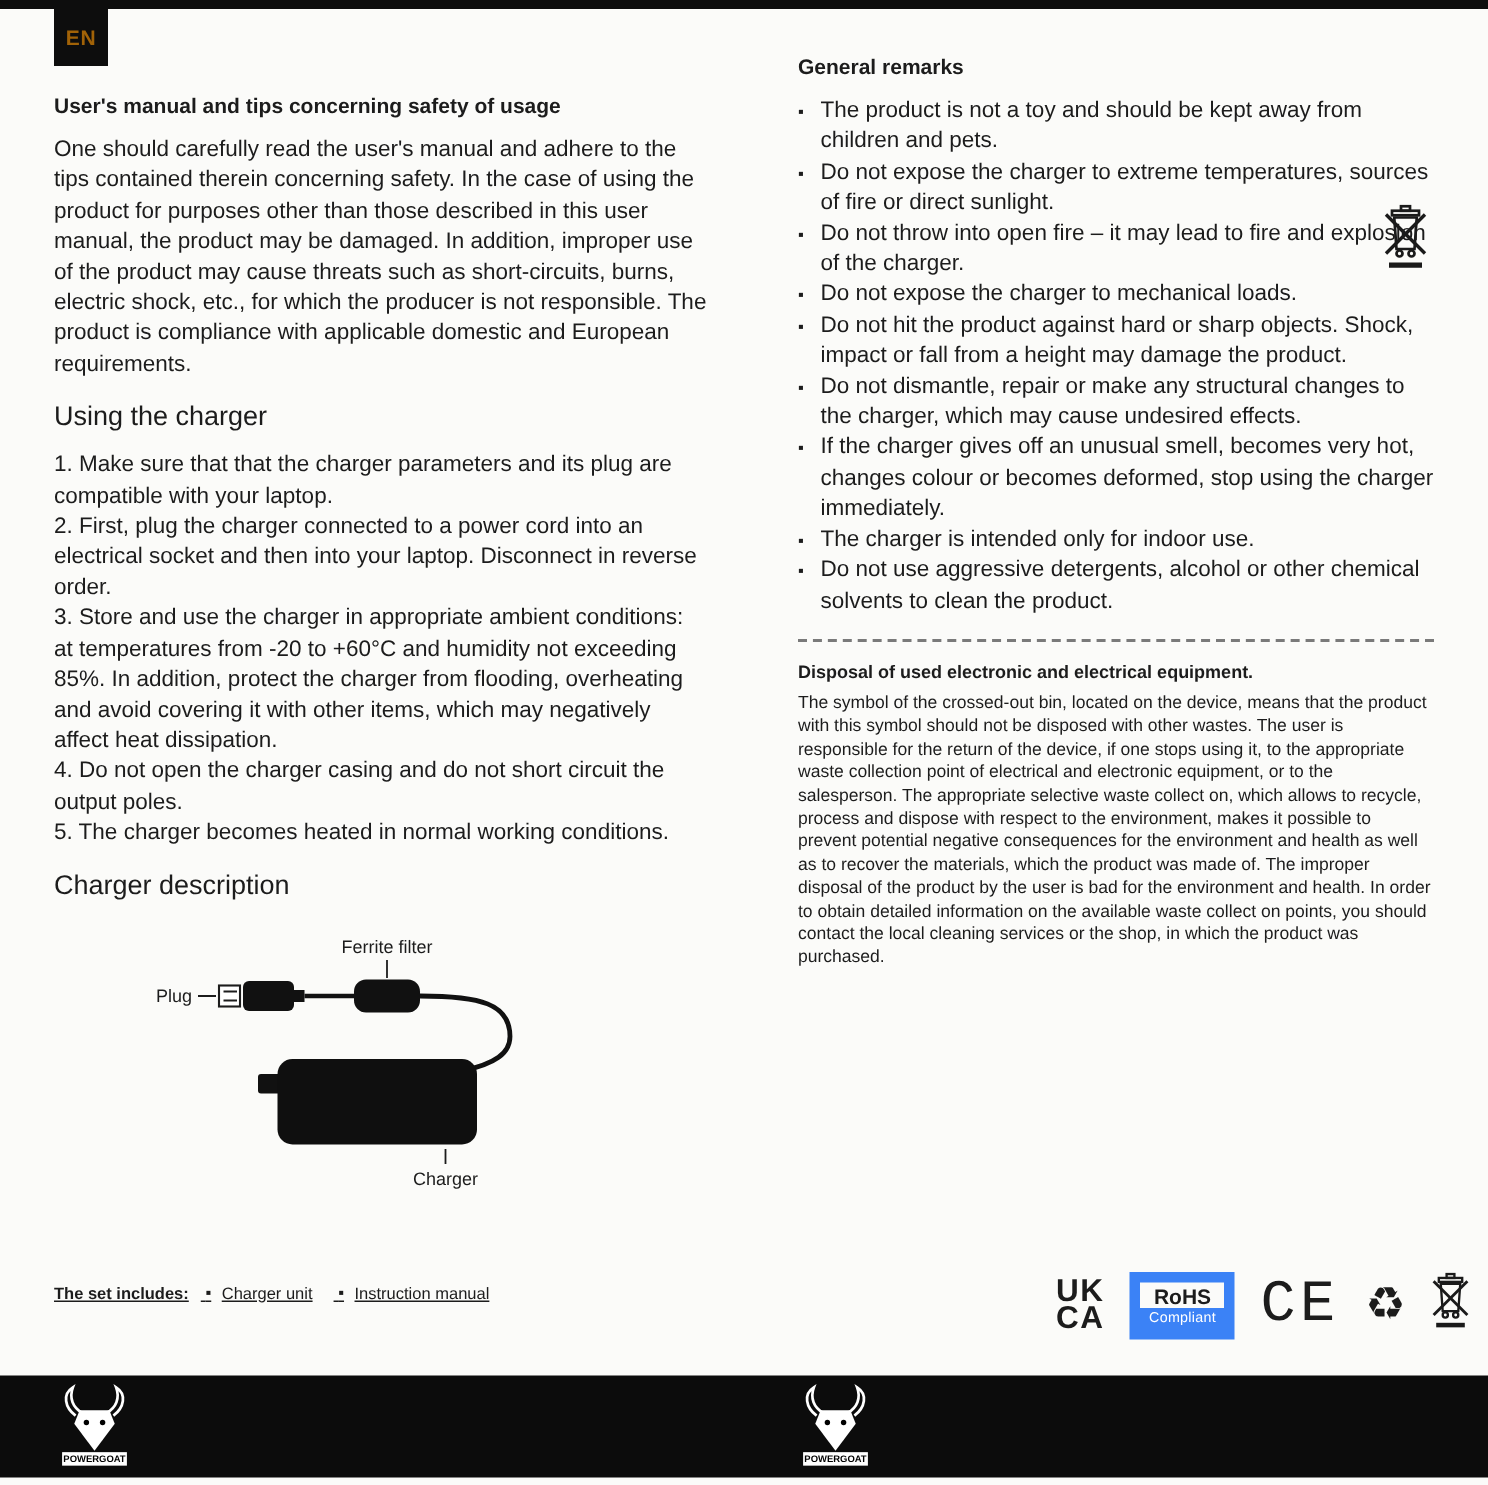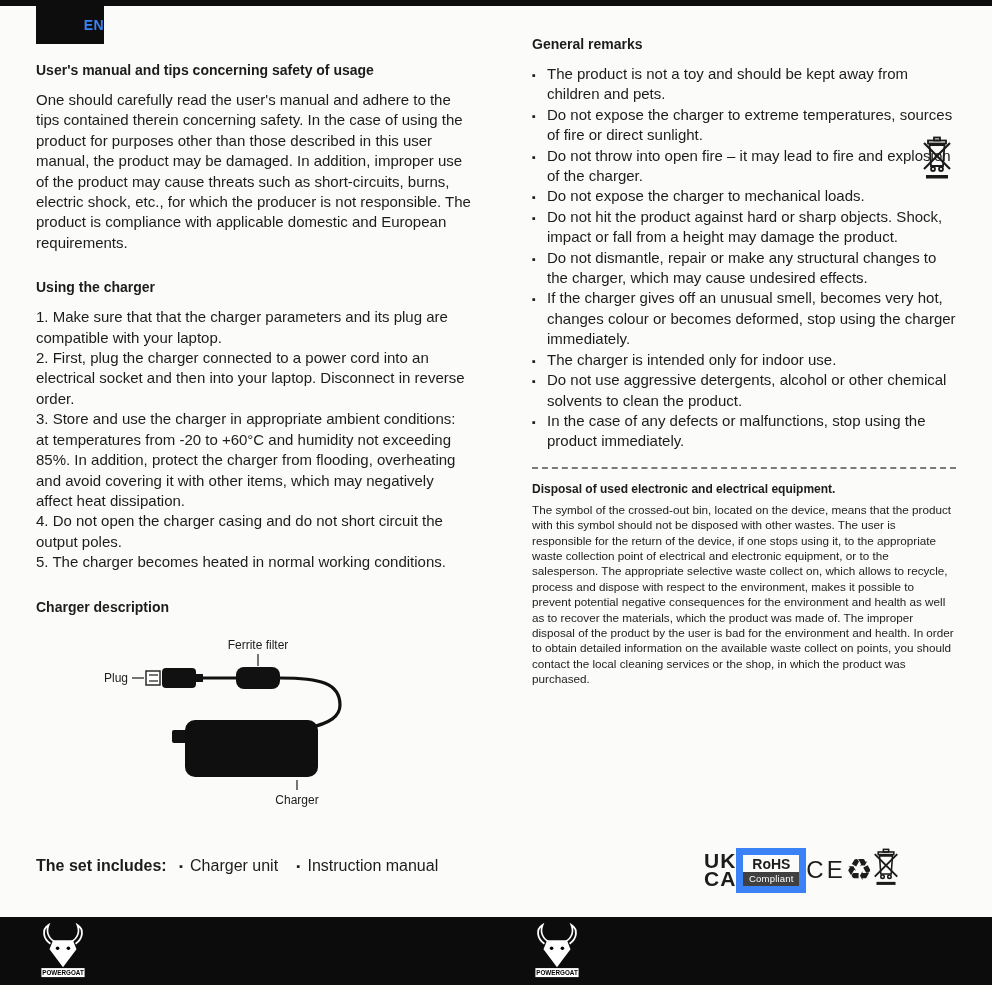--- a/index.html
+++ b/index.html
@@ -3,56 +3,56 @@
 <meta charset="utf-8">
 <style>
   html,body { margin:0; padding:0; }
   body {
     width:992px; height:990px; position:relative; overflow:hidden;
     background:#fbfbf9; color:#1c1c1c;
     font-family:"Liberation Sans", sans-serif;
   }
   .topbar { position:absolute; top:0; left:0; width:992px; height:6px; background:#0d0d0d; }
   .en-badge {
-    position:absolute; top:6px; left:36px; width:20px; height:38px;
-    background:#0d0d0d; color:#3b82f6; display:flex; align-items:center; justify-content:center;
-    font-weight:700; font-size:14px; letter-spacing:.5px;padding-left:48px;
+    position:absolute; top:6px; left:36px; width:36px; height:38px;
+    background:#0d0d0d; color:#a16207; display:flex; align-items:center; justify-content:center;
+    font-weight:700; font-size:14px; letter-spacing:.5px;
   }
 
   
   .left-col { position:absolute; left:36px; top:62px; width:436px; }
   .h1 { font-size:14px; font-weight:700; margin:0 0 12px 0; }
-  .h2 { font-size:14px; font-weight:700; margin:26px 0 12px 0; }
+  .h2 { font-size:18px; font-weight:400; margin:14px 0 12px 0; }
   .body-text { font-size:15px; line-height:20.4px; margin:0; }
   .steps p { font-size:15px; line-height:20.4px; margin:0; }
 
   .diagram-wrap { position:relative; width:440px; height:190px; margin-top:6px; }
   .diagram-wrap svg text { font-family:"Liberation Sans", sans-serif; font-size:12px; fill:#1c1c1c; }
 
-  .set-includes { position:absolute; left:36px; top:857px; font-size:16px; white-space:nowrap; }
+  .set-includes { position:absolute; left:36px; top:857px; font-size:11px; white-space:nowrap;text-decoration:underline; }
   .set-includes .lbl { font-weight:700; margin-right:8px; }
   .set-includes .itm { margin-right:14px; }
   .set-includes .itm::before { content:"▪"; font-size:11px; margin-right:7px; position:relative; top:-1px; }
 
   
   .right-col { position:absolute; left:532px; top:36px; width:424px; }
   .bullets { list-style:none; margin:10px 0 0 0; padding:0; }
   .bullets li { position:relative; padding-left:15px; font-size:15px; line-height:20.4px; }
   .bullets li::before { content:"▪"; position:absolute; left:0; top:1px; font-size:11px; }
   .dashes { border:none; border-top:2px dashed #7a7a7a; margin:15px 0 0 0; width:100%; }
   .disposal-h { font-size:12px; font-weight:700; margin:13px 0 6px 0; }
   .disposal-body { font-size:11.7px; line-height:15.4px; margin:0; }
 
   
-  .marks { position:absolute; left:704px; top:846px; display:flex; align-items:center; height:48px; }
+  .marks { position:absolute; left:704px; top:846px; display:flex; align-items:center; gap:17px; height:48px; }
   .ukca { font-weight:800; font-size:21px; line-height:18px; letter-spacing:1px; }
   .rohs { border:7px solid #3b82f6; text-align:center; min-width:56px; }
   .rohs-title { font-weight:800; font-size:14px; padding:1px 5px 0 5px; }
-  .rohs-sub { background:#404040; color:#fff; font-size:9.5px; padding:1px 4px 2px 4px; letter-spacing:.2px; }
-  .ce { font-family:Liberation Sans, sans-serif; font-size:24px; letter-spacing:3px; font-weight:500; }
+  .rohs-sub { background:#3b82f6; color:#fff; font-size:9.5px; padding:1px 4px 2px 4px; letter-spacing:.2px; }
+  .ce { font-family:Liberation Mono, monospace; font-size:39px; letter-spacing:3px; font-weight:500; }
   .recycle { font-family:"DejaVu Sans", sans-serif; font-size:30px; line-height:30px; }
 
   
   .bin-top { position:absolute; left:922px; top:136px; }
 
   
   .bottombar { position:absolute; left:0; top:917px; width:992px; height:68px; background:#0c0c0c; }
   .goat { position:absolute; top:5px; }
   .goat-1 { left:36px; }
   .goat-2 { left:530px; }
@@ -136,21 +136,20 @@
   <ul class="bullets">
     <li>The product is not a toy and should be kept away from children and pets.</li>
     <li>Do not expose the charger to extreme temperatures, sources of fire or direct sunlight.</li>
     <li>Do not throw into open fire – it may lead to fire and explosion of the charger.</li>
     <li>Do not expose the charger to mechanical loads.</li>
     <li>Do not hit the product against hard or sharp objects. Shock, impact or fall from a height may damage the product.</li>
     <li>Do not dismantle, repair or make any structural changes to the charger, which may cause undesired effects.</li>
     <li>If the charger gives off an unusual smell, becomes very hot, changes colour or becomes deformed, stop using the charger immediately.</li>
     <li>The charger is intended only for indoor use.</li>
     <li>Do not use aggressive detergents, alcohol or other chemical solvents to clean the product.</li>
-    <li>In the case of any defects or malfunctions, stop using the product immediately.</li>
   </ul>
 
   <hr class="dashes">
 
   <h3 class="disposal-h">Disposal of used electronic and electrical equipment.</h3>
   <p class="disposal-body">The symbol of the crossed-out bin, located on the device, means that the product with this symbol should not be disposed with other wastes. The user is responsible for the return of the device, if one stops using it, to the appropriate waste collection point of electrical and electronic equipment, or to the salesperson. The appropriate selective waste collect on, which allows to recycle, process and dispose with respect to the environment, makes it possible to prevent potential negative consequences for the environment and health as well as to recover the materials, which the product was made of. The improper disposal of the product by the user is bad for the environment and health. In order to obtain detailed information on the available waste collect on points, you should contact the local cleaning services or the shop, in which the product was purchased.</p>
 </div>
 
 <div class="marks">
   <div class="ukca">

